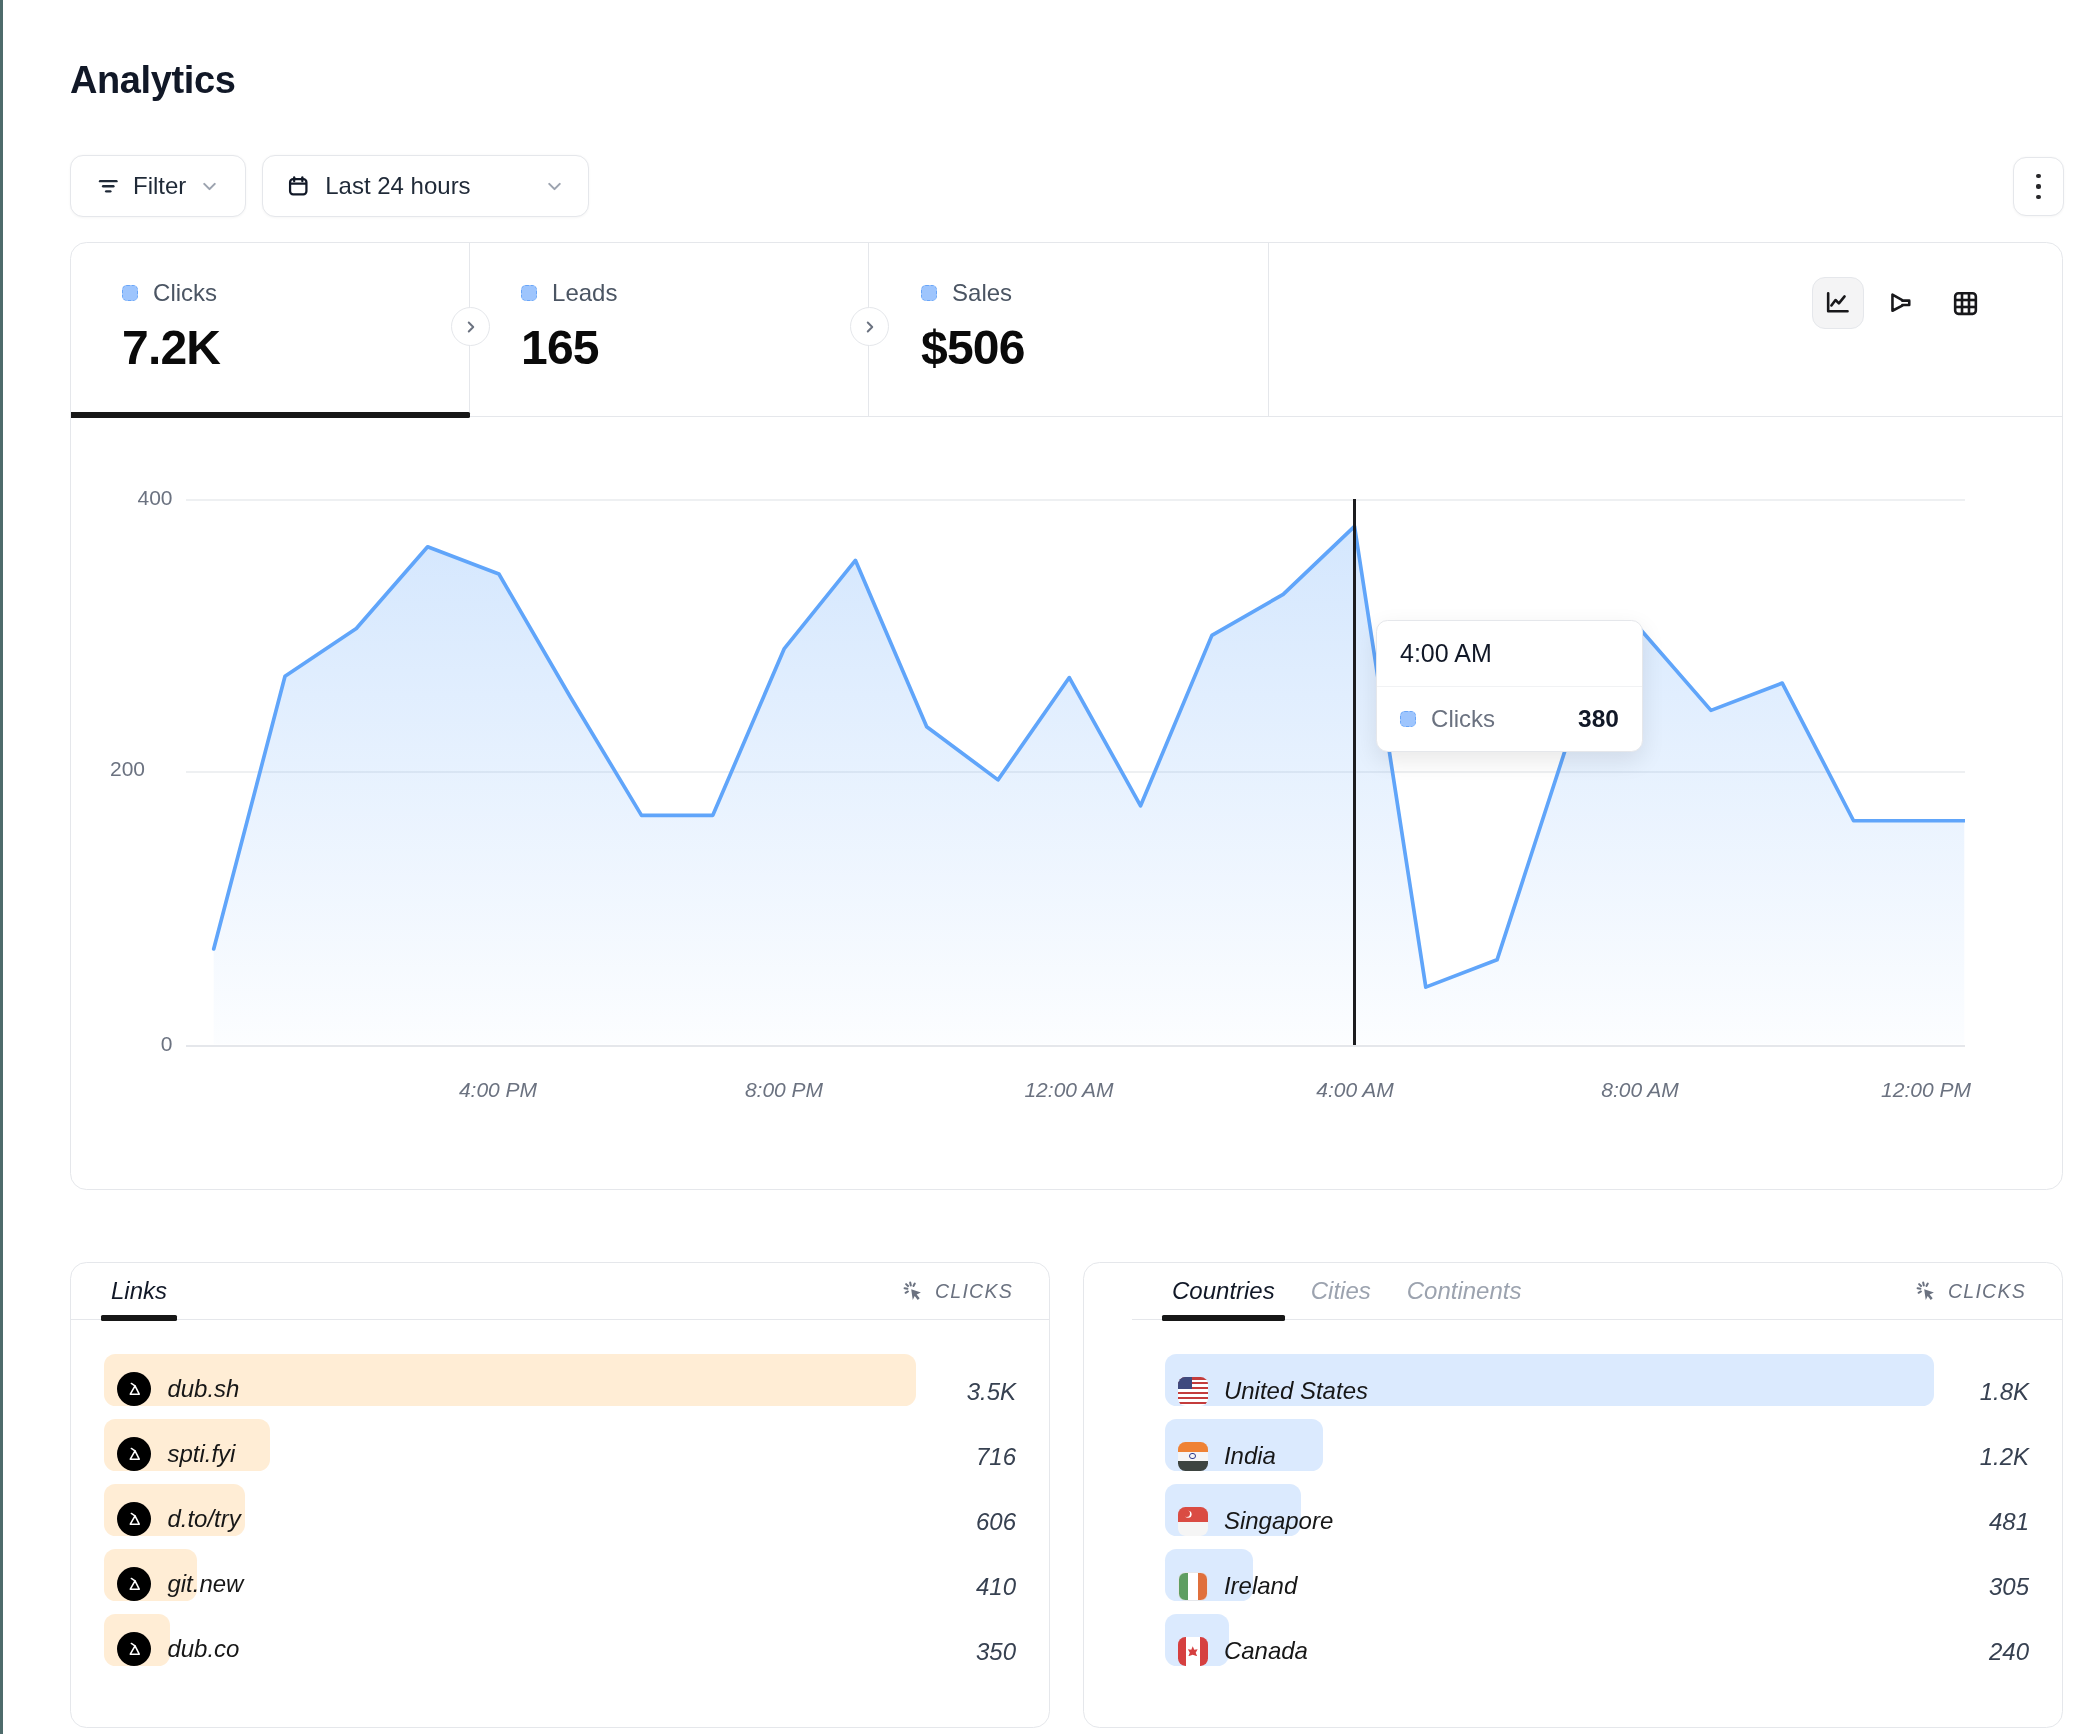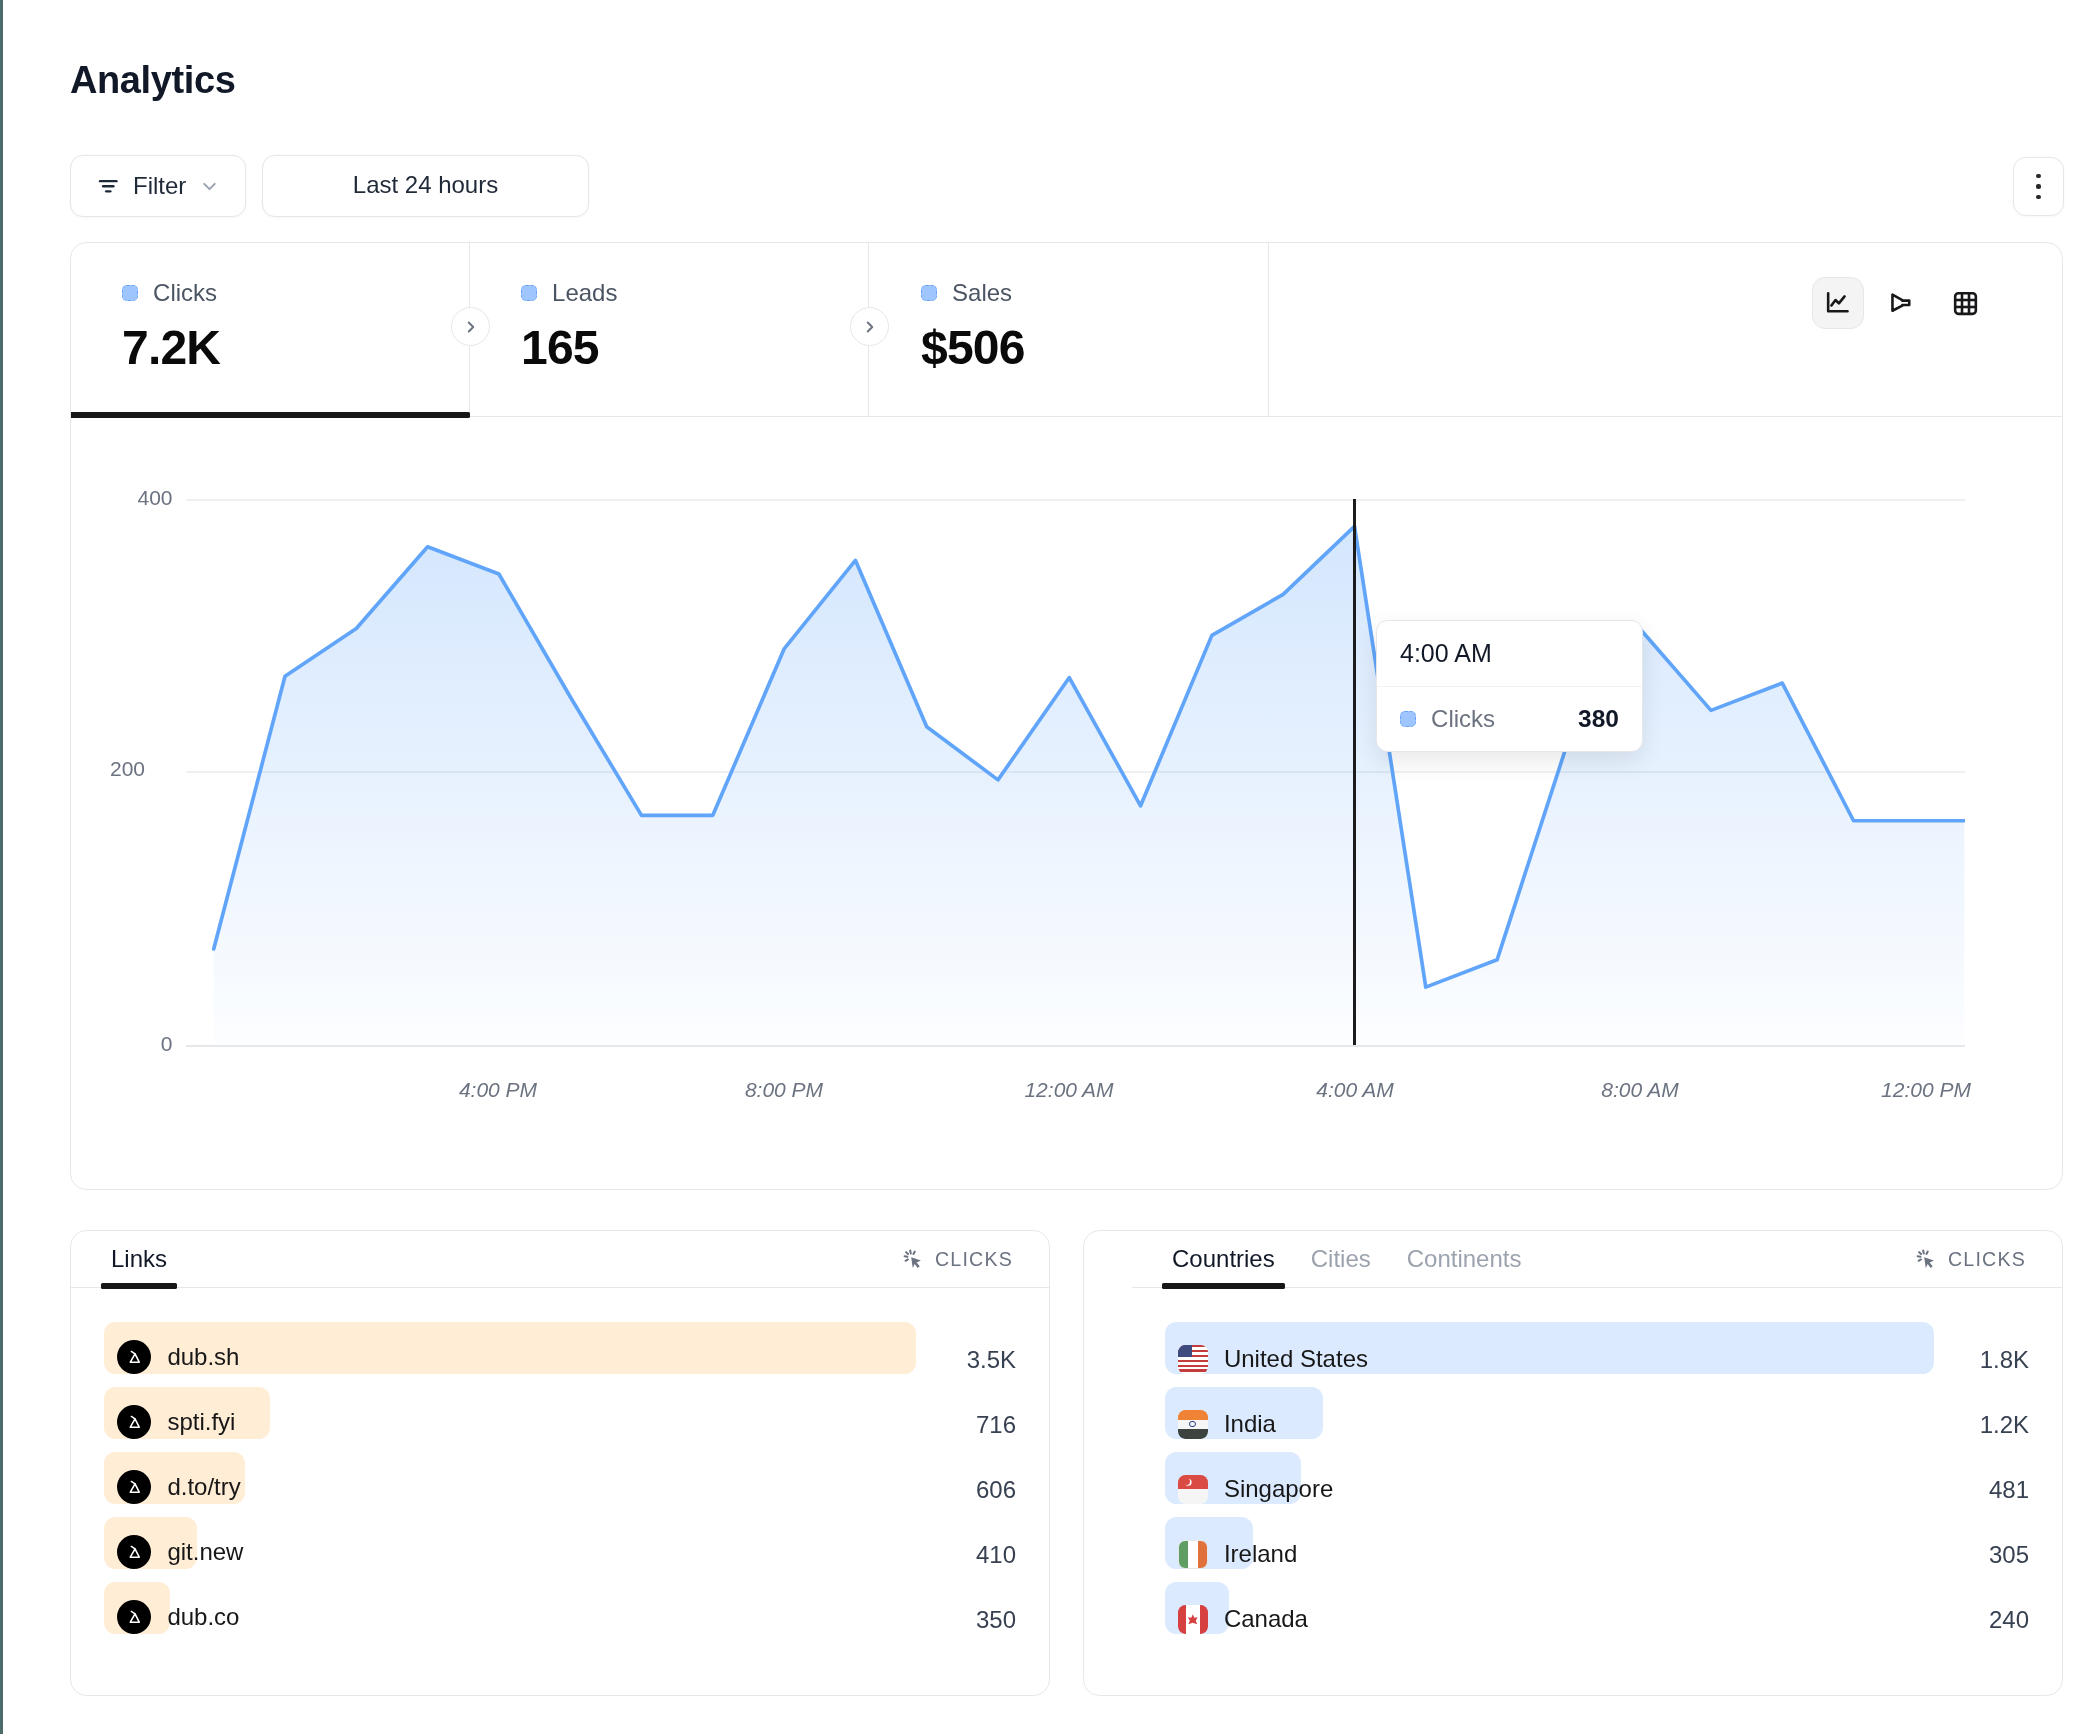--- a/index.html
+++ b/index.html
@@ -5,21 +5,21 @@
   * { margin:0; padding:0; box-sizing:border-box; }
   html,body { background:#fff; }
   body { font-family:"Liberation Sans", sans-serif; color:#171717; }
   #canvas { position:relative; width:2096px; height:1735px; background:#fff; overflow:hidden; }
   #edge-strip { position:absolute; left:0; top:0; width:2.5px; height:1735px; background:#4e6b6b; }
 
   
   #page-title { position:absolute; left:70px; top:59px; font-size:38px; font-weight:700; color:#111827; letter-spacing:-0.4px; }
   .btn { position:absolute; display:flex; align-items:center; background:#fff; border:1.6px solid #e5e7eb; border-radius:13px; box-shadow:0 0.8px 2.5px rgba(0,0,0,0.04); cursor:pointer; }
   #filter-btn { left:70px; top:155px; height:62px; padding:0 24.5px; gap:13px; }
-  #date-btn { left:262px; top:155px; height:62px; width:327px; padding:0 23px; gap:14.7px;flex-direction:column; }
+  #date-btn { left:262px; top:155px; height:62px; width:327px; padding:0 23px; gap:14.7px; }
   #date-btn .spacer { flex:1; }
   .btn-label { font-size:24px; color:#1f2937; }
   #kebab-btn { left:2013px; top:157px; width:51px; height:59px; border-radius:13px; justify-content:center; }
   .kebab-dots { display:flex; flex-direction:column; gap:6.5px; }
   .kebab-dots i { width:4.1px; height:4.1px; border-radius:50%; background:#27272a; }
 
   
   #main-card { position:absolute; left:70px; top:242px; width:1993px; height:948px; border:1.6px solid #e5e7eb; border-radius:16.4px; background:#fff; }
 
   
@@ -51,21 +51,21 @@
   .x-tick { position:absolute; transform:translateX(-50%); font-size:21px; color:#6b7280; white-space:nowrap; }
   #marker-line { position:absolute; top:82px; width:2.5px; height:546px; background:#1c1c1f; }
   #chart-tooltip { position:absolute; width:267px; background:#fff; border:1.6px solid #e5e7eb; border-radius:11.5px; box-shadow:0 8.2px 23px rgba(0,0,0,0.09); z-index:5; }
   #tooltip-title { padding:18px 23px; font-size:25px; color:#111827; border-bottom:1.6px solid #f1f2f4; }
   #tooltip-row { display:flex; align-items:center; padding:18px 23px; gap:14.7px; }
   #tooltip-row .metric-square { flex:none; }
   #tooltip-series { font-size:24px; color:#6b7280; flex:1; }
   #tooltip-value { font-size:24.5px; font-weight:700; color:#111827; }
 
   
-  .panel { position:absolute; top:1230px; width:980px; height:466px; border:1.6px solid #e5e7eb; border-radius:16.4px; background:#fff; }
+  .panel { position:absolute; top:1262px; width:980px; height:466px; border:1.6px solid #e5e7eb; border-radius:16.4px; background:#fff;font-style:italic; }
   #links-panel { left:70px; } #countries-panel { left:1083px;padding-left:48px; }
   .panel-header { position:relative; height:57px; border-bottom:1.6px solid #e5e7eb; display:flex; align-items:center; padding:0 36px 0 40px; }
   .panel-tabs { display:flex; gap:36px; align-items:center; height:100%; }
   .panel-tab { font-size:24px; color:#9ca3af; position:relative; height:100%; display:flex; align-items:center; cursor:pointer; }
   .panel-tab.active { color:#111827; }
   .panel-tab.active .tab-underline { position:absolute; left:-9.8px; right:-9.8px; bottom:-1.6px; height:5.7px; background:#171717; border-radius:1.6px; }
   .panel-metric { margin-left:auto; display:flex; align-items:center; gap:9.8px; color:#6b7280; cursor:pointer; }
   .panel-metric span { font-size:19.6px; letter-spacing:1.2px; }
   .panel-rows { padding:34px 33px 0 33px; }
   .data-row { position:relative; height:52px; margin-bottom:13px; display:flex; align-items:flex-end; cursor:pointer; }

